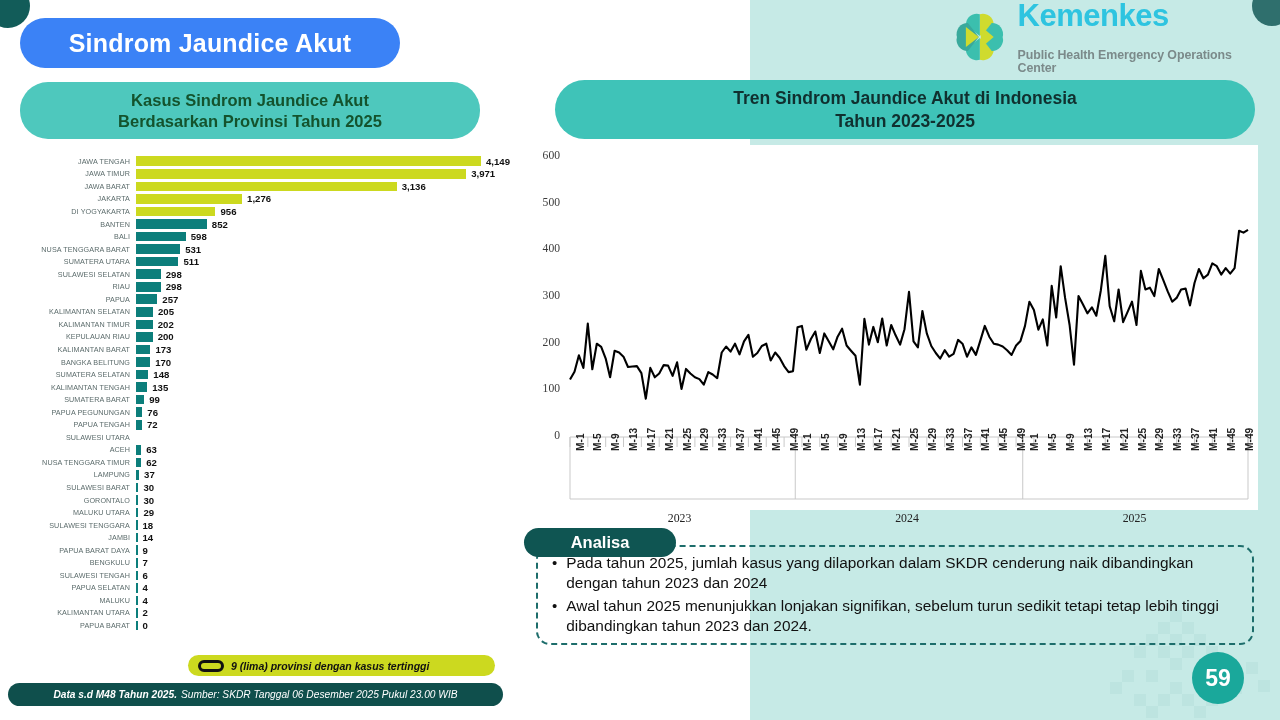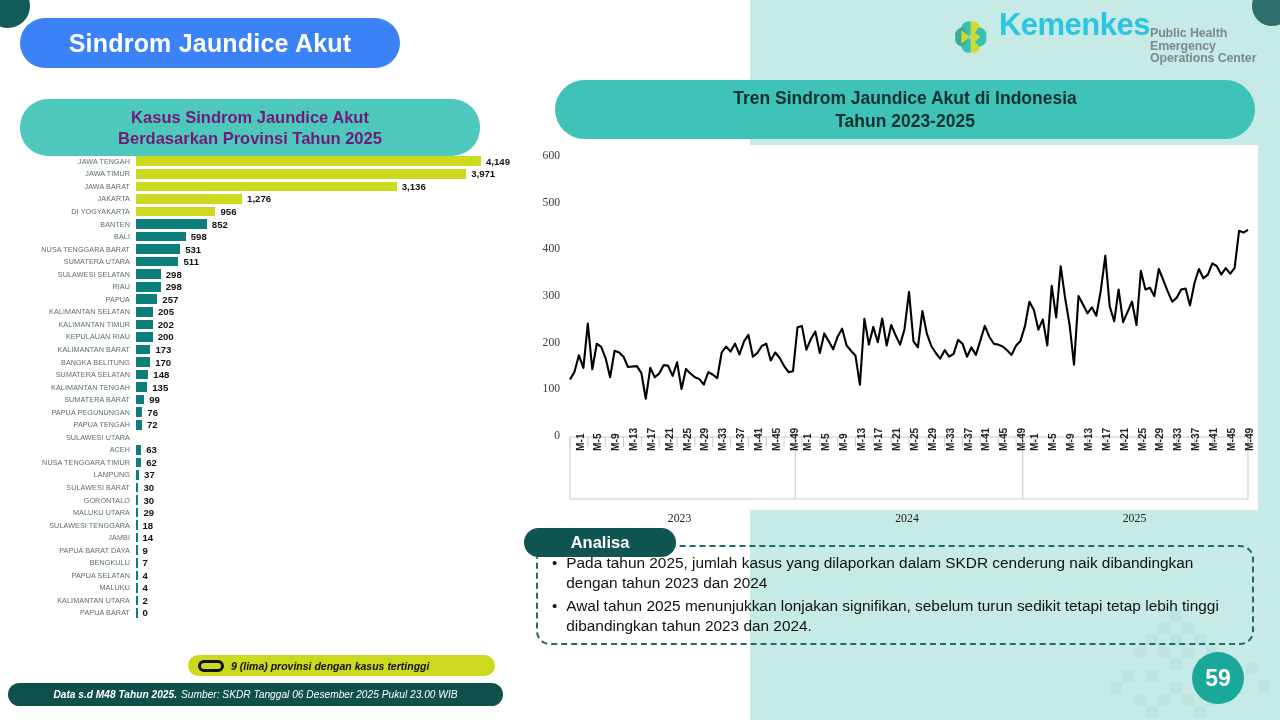--- a/index.html
+++ b/index.html
@@ -22,21 +22,21 @@
     background:#3b82f6;border-radius:26px;
     display:flex;align-items:center;justify-content:center;
     color:#ffffff;font-weight:bold;font-size:25px;letter-spacing:.2px;
   }
 
   
   .left-head{
     position:absolute;left:20px;top:82px;width:460px;height:57px;
     background:#4ec8bd;border-radius:28px;
     display:flex;flex-direction:column;align-items:center;justify-content:center;
-    color:#701a75;font-weight:bold;font-size:16.5px;line-height:1.27;text-align:center;margin-top:17px;
+    color:#14532d;font-weight:bold;font-size:16.5px;line-height:1.27;text-align:center;
   }
   
   .right-head{
     position:absolute;left:555px;top:80px;width:700px;height:59px;
     background:#3fc3b8;border-radius:30px;
     display:flex;flex-direction:column;align-items:center;justify-content:center;
     color:#10302f;font-weight:bold;font-size:17.5px;line-height:1.26;text-align:right;
   }
 
   
@@ -63,21 +63,21 @@
   
   .footer-pill{
     position:absolute;left:8px;top:683px;width:495px;height:23px;
     background:#0f4f4c;border-radius:12px;display:flex;align-items:center;justify-content:center;gap:4px;
     color:#fff;font-size:10.2px;font-style:italic;
   }
   .footer-strong{font-weight:bold;}
 
   
   .logo{position:absolute;left:952px;top:6px;width:320px;height:62px;display:flex;align-items:center;gap:8px;}
-  .logo-text{display:flex;flex-direction:row;justify-content:center;line-height:1;}
+  .logo-text{display:flex;flex-direction:column;justify-content:center;line-height:1;}
   .logo-name{font-size:31px;font-weight:bold;color:#2ec4e0;letter-spacing:-.5px;}
   .logo-sub{font-size:12.4px;font-weight:bold;color:#7b8a8a;letter-spacing:-.1px;margin-top:18px;}
 
   
   .linechart{position:absolute;left:524px;top:145px;width:734px;height:365px;background:#ffffff;}
   .lc-ylab{position:absolute;font-size:11.6px;color:#3b3b3b;text-align:right;width:30px;font-family:"Liberation Serif", serif;}
   .lc-xtick{position:absolute;font-size:10.2px;font-weight:bold;color:#222;
     transform-origin:left top;transform:rotate(-90deg);white-space:nowrap;}
   .lc-year{position:absolute;font-size:11.8px;color:#222;font-family:"Liberation Serif", serif;}
 
@@ -393,20 +393,27 @@
         <div class="bar-track">
           <div class="bar-fill" style="width: 1.5px;"></div>
           <div class="bar-val">9</div>
         </div>
       </div>
       <div class="bar-row">
         <div class="bar-label">BENGKULU</div>
         <div class="bar-track">
           <div class="bar-fill" style="width: 1.5px;"></div>
           <div class="bar-val">7</div>
+        </div>
+      </div>
+      <div class="bar-row">
+        <div class="bar-label">SULAWESI TENGAH</div>
+        <div class="bar-track">
+          <div class="bar-fill" style="width: 1.5px;"></div>
+          <div class="bar-val">6</div>
         </div>
       </div>
       <div class="bar-row">
         <div class="bar-label">PAPUA SELATAN</div>
         <div class="bar-track">
           <div class="bar-fill" style="width: 1.5px;"></div>
           <div class="bar-val">4</div>
         </div>
       </div>
       <div class="bar-row">

